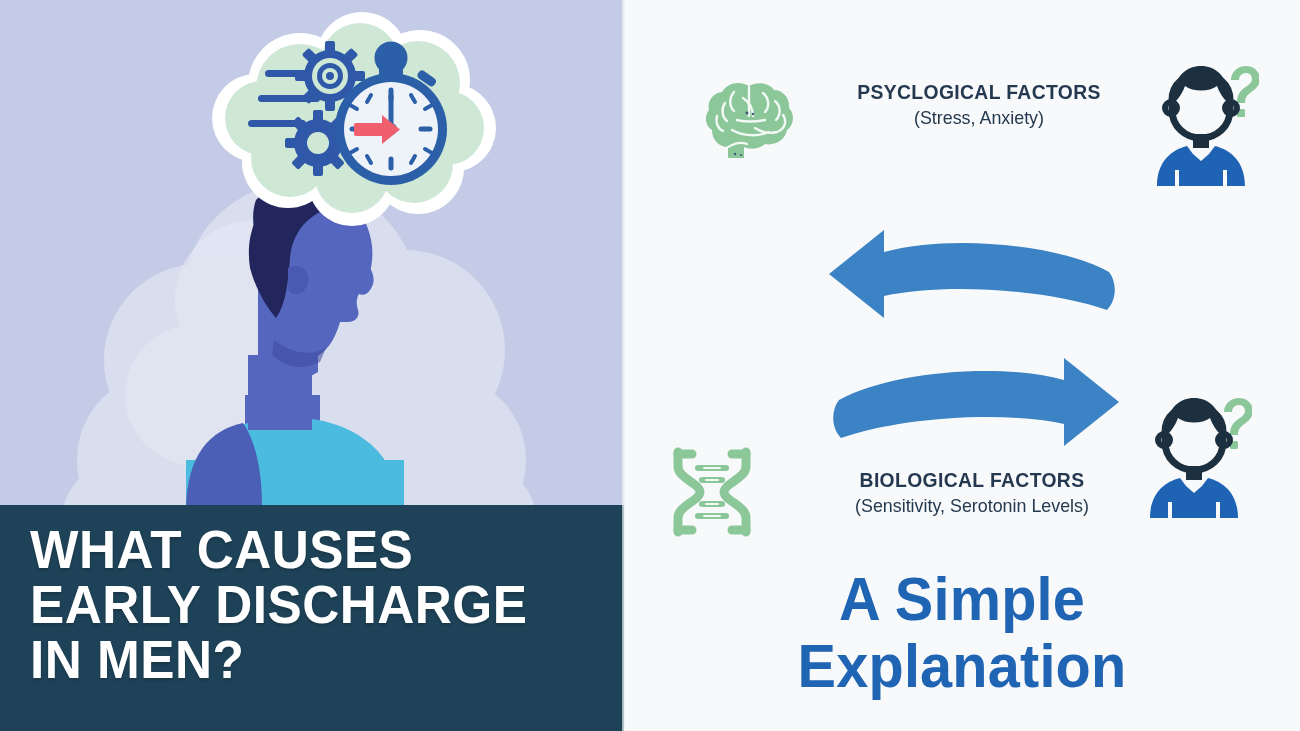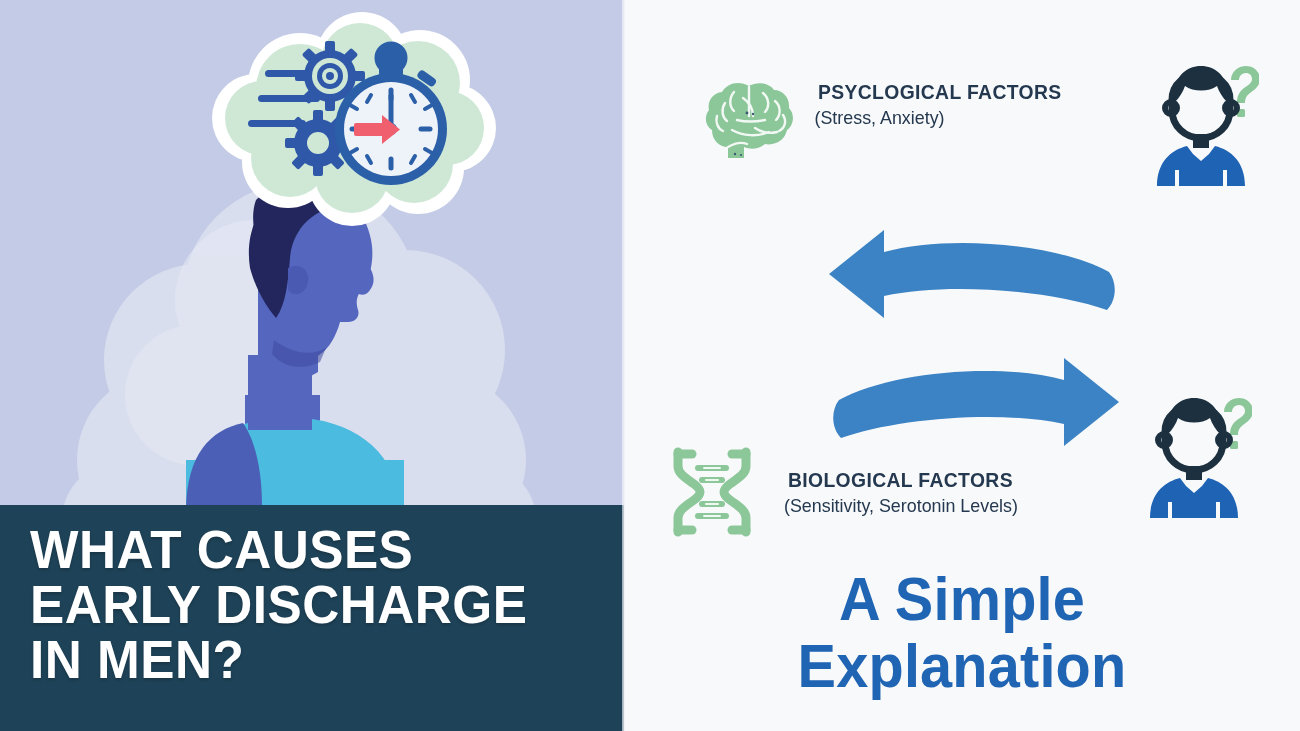--- a/index.html
+++ b/index.html
@@ -39,21 +39,21 @@
   
   #right-panel{
     position:absolute;left:624px;top:0;width:676px;height:731px;
     background:#f8f9fa;overflow:hidden;
   }
 
   .factor-row{position:absolute;}
 
   .factor-icon{position:absolute;}
 
-  .factor-text{position:absolute;}
+  .factor-text{position:absolute;text-align:center;}
   .factor-title{
     color:#24384f;font-weight:700;font-size:21px;
     letter-spacing:0.4px;
     transform:scaleX(0.92);transform-origin:center;
     white-space:nowrap;
   }
   .factor-sub{
     color:#24384f;font-weight:400;font-size:19px;
     margin-top:3px;
     transform:scaleX(0.94);transform-origin:center;

